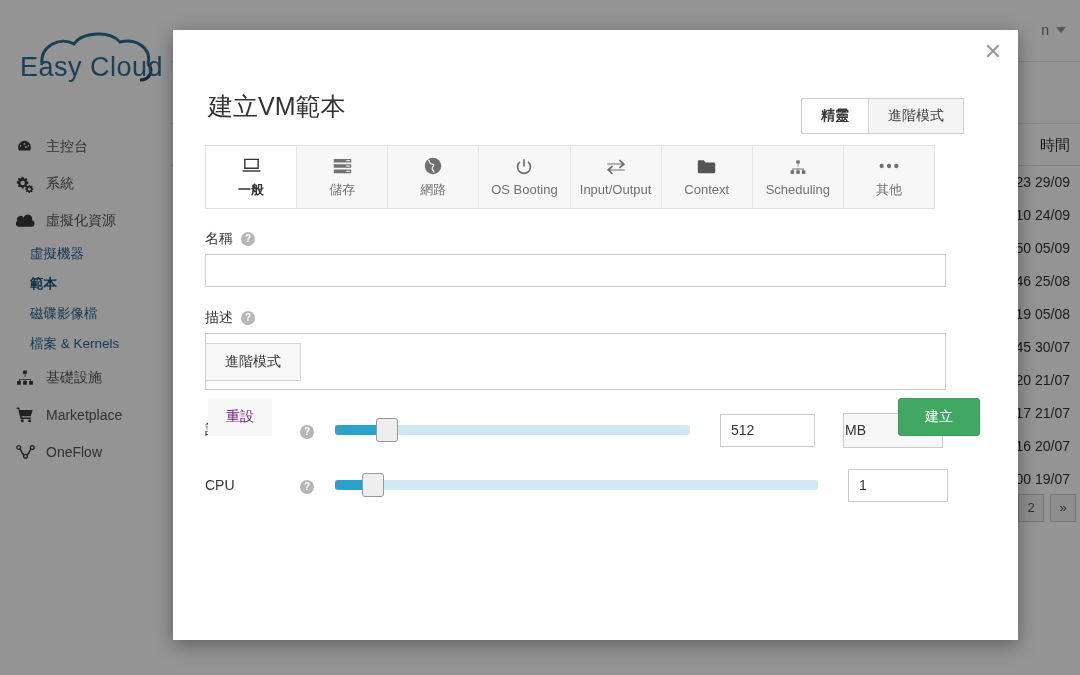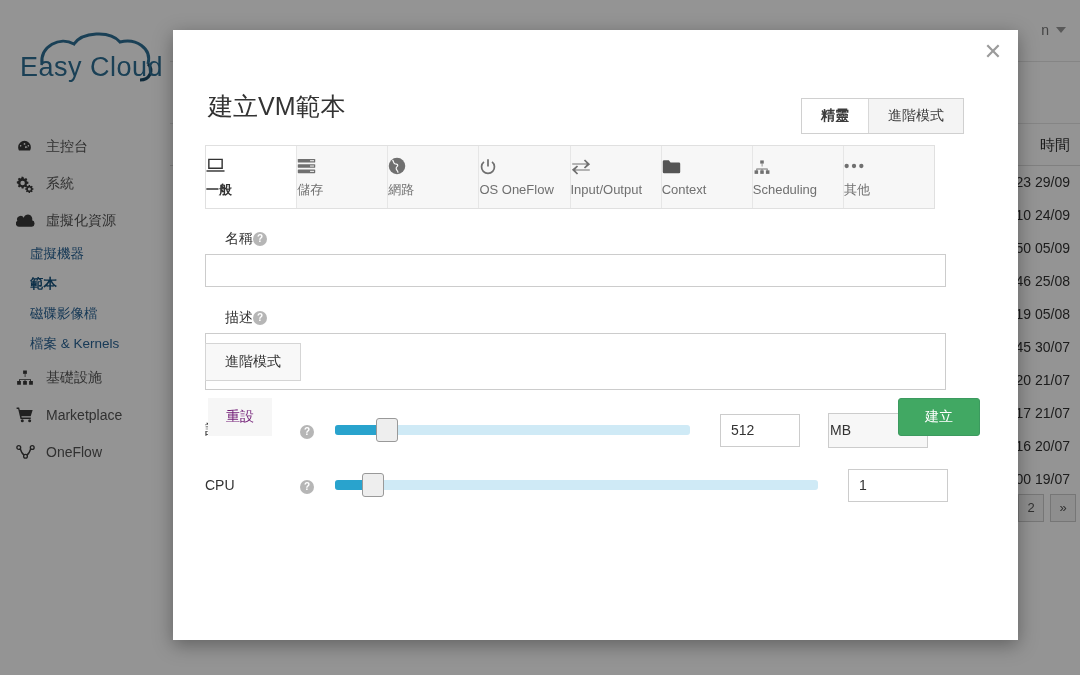--- a/index.html
+++ b/index.html
@@ -123,34 +123,34 @@
   
   .tabs {
     position: absolute; left: 32px; top: 115px;
     width: 730px; height: 64px;
     display: flex; border: 1px solid #e0e0e0;
   }
   .tab {
     flex: 1 1 0; background: #f7f7f7;
     border-left: 1px solid #e6e6e6;
     display: flex; flex-direction: column;
-    justify-content: center; gap: 5px;
+    align-items: center; justify-content: center; gap: 5px;
     color: #707070; font-size: 13px; cursor: pointer;
   }
   .tab:first-child { border-left: none; }
   .tab.active { background: #fff; color: #333; font-weight: bold; }
   .tab .tico { height: 20px; display: flex; align-items: center; }
   .tab .tico svg { display: block; }
   .tab-label { white-space: nowrap; }
 
   
   .form { position: absolute; left: 32px; top: 200px; width: 780px; }
   .fld-label {
-    display: flex; align-items: center; gap: 0;
-    font-size: 14px; color: #333; margin-bottom: 6px; margin-left: 20px;
+    display: flex; align-items: center; gap: 8px;
+    font-size: 14px; color: #333; margin-bottom: 6px;
   }
   .qmark {
     display: inline-block; width: 14px; height: 14px; border-radius: 50%;
     background: #b6b6b6; color: #fff; font-size: 10px; line-height: 14px;
     text-align: center; font-weight: bold; cursor: pointer;
     font-family: "Liberation Sans", sans-serif;
   }
   .txt-input {
     display: block; width: 741px; height: 33px;
     border: 1px solid #ccc; background: #fff;
@@ -383,21 +383,21 @@
         <span class="tab-label">網路</span>
       </div>
 
       <div class="tab">
         <span class="tico">
           <svg width="18" height="18" viewBox="0 0 24 24" fill="none" stroke="#707070" stroke-width="2.3">
             <path d="M6.6 5.2a8.6 8.6 0 1010.8 0"></path>
             <path d="M12 1.6v9.6"></path>
           </svg>
         </span>
-        <span class="tab-label">OS OneFlow</span>
+        <span class="tab-label">OS Booting</span>
       </div>
 
       <div class="tab">
         <span class="tico">
           <svg width="20" height="16" viewBox="0 0 24 20" fill="#707070">
             <path d="M1 5.5h18.2L15.6 2l1.5-1.5L23.4 6.5 17.1 12l-1.5-1.5L19.2 7H1z"></path>
             <path d="M23 14.5H4.8L8.4 18l-1.5 1.5L0.6 13.5 6.9 8l1.5 1.5L4.8 13H23z"></path>
           </svg>
         </span>
         <span class="tab-label">Input/Output</span>
@@ -451,21 +451,21 @@
       </div>
       <textarea class="txt-area mb-22" placeholder="" style=""></textarea>
 
       <div class="slider-row">
         <span class="sl-label">記憶體</span>
         <span class="sl-q"><span class="qmark">?</span></span>
         <span class="slider" style="width:355px;">
           <span class="fill" style="width: 12%;"></span>
           <span class="knob" style="left: calc(12% - 2px);"></span>
         </span>
-        <input class="num-input" style="width: 80px; margin-left: 30px;" type="text" value="512">
+        <input class="num-input" style="width: 95px; margin-left: 30px;" type="text" value="512">
         <span class="unit-select" style="margin-left:28px;">
           <span>MB</span>
           <span class="caret-sm"></span>
         </span>
       </div>
 
       <div class="slider-row">
         <span class="sl-label">CPU</span>
         <span class="sl-q"><span class="qmark">?</span></span>
         <span class="slider" style="width:483px;">

